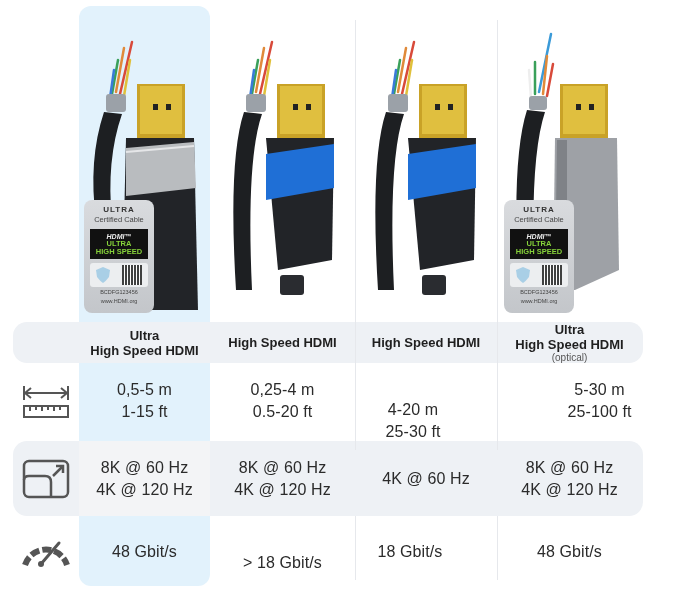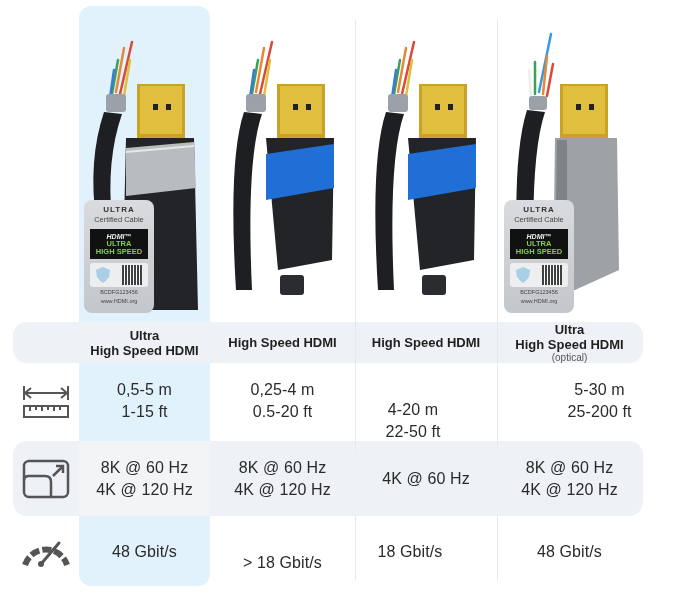--- a/index.html
+++ b/index.html
@@ -228,25 +228,25 @@
 <div class="cell val" style="left:79px; top:375px; width:131px; height:52px;">
   <span>0,5-5 m</span>
   <span>1-15 ft</span>
 </div>
 <div class="cell val" style="left:210px; top:375px; width:145px; height:52px;">
   <span>0,25-4 m</span>
   <span>0.5-20 ft</span>
 </div>
 <div class="cell val" style="left:342px; top:375px; width:142px; height:52px;margin-top:20px;">
   <span>4-20 m</span>
-  <span>22-50 ft</span>
+  <span>25-30 ft</span>
 </div>
 <div class="cell val" style="left:527px; top:375px; width:145px; height:52px;">
   <span>5-30 m</span>
-  <span>25-200 ft</span>
+  <span>25-100 ft</span>
 </div>
 
 <div class="cell val" style="left:79px; top:441px; width:131px; height:75px; background:#f3f4f6; z-index:3;">
   <span>8K @ 60 Hz</span>
   <span>4K @ 120 Hz</span>
 </div>
 <div class="cell val" style="left:210px; top:441px; width:145px; height:75px;">
   <span>8K @ 60 Hz</span>
   <span>4K @ 120 Hz</span>
 </div>

